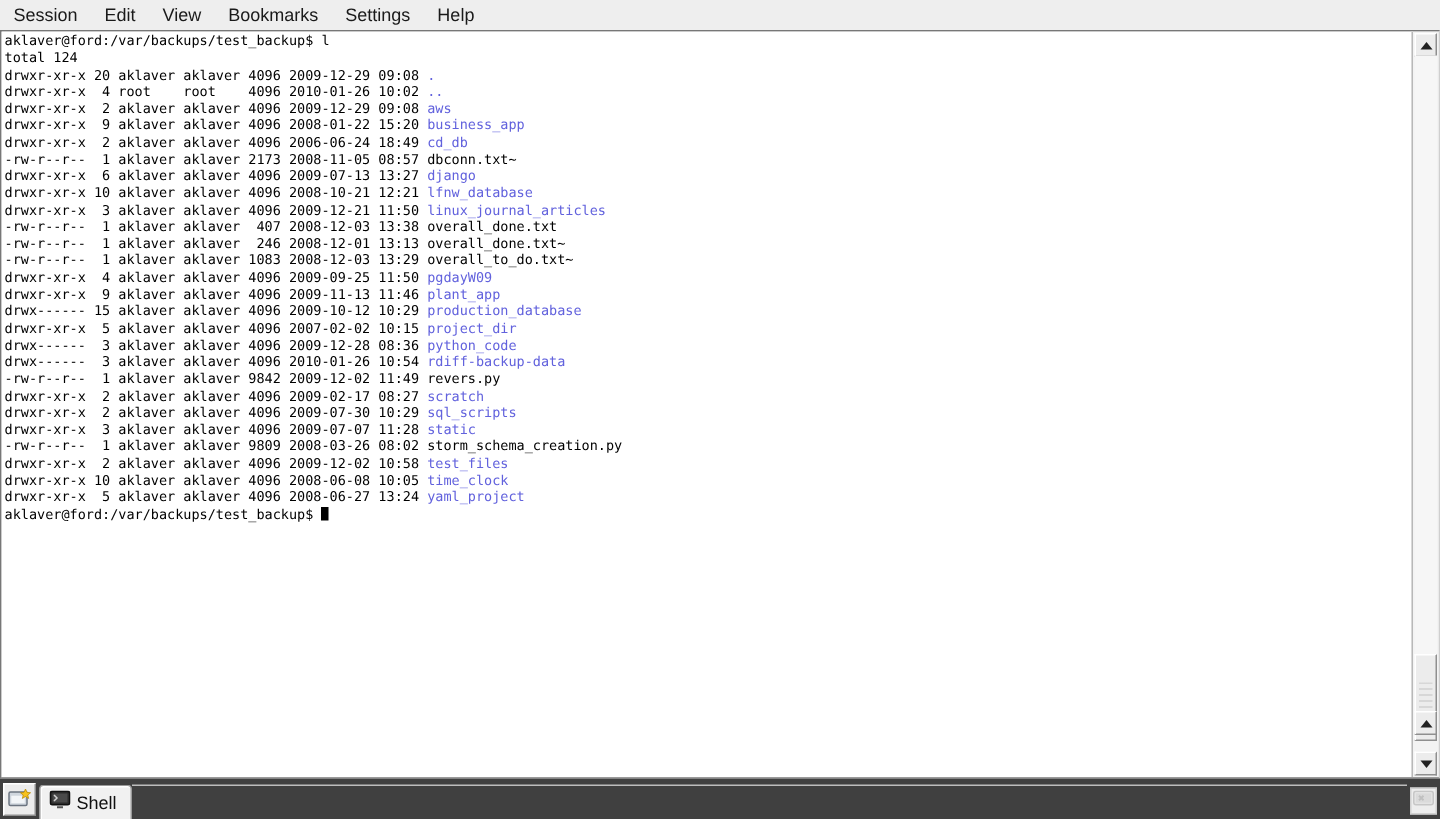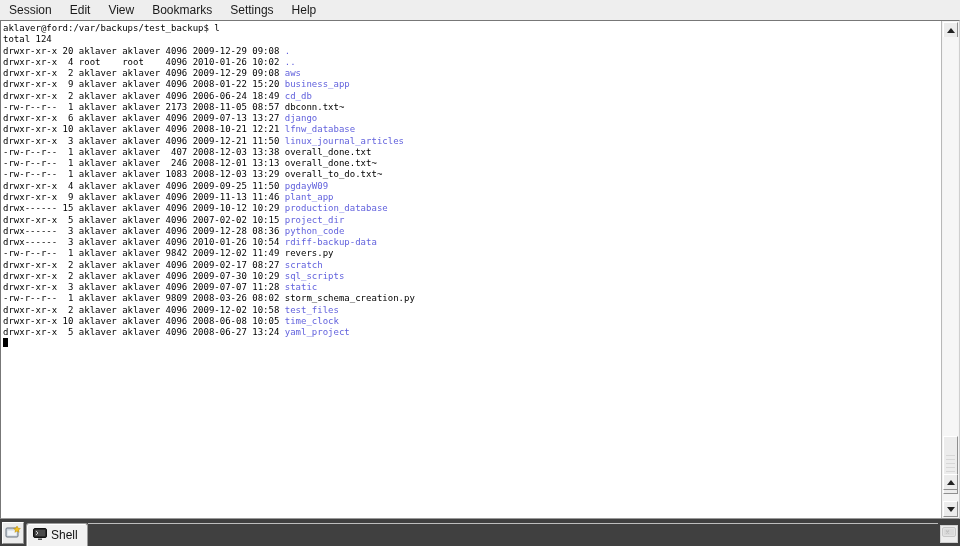--- a/index.html
+++ b/index.html
@@ -93,21 +93,21 @@
         <div class="tl"><span>drwx------  3 aklaver aklaver 4096 2009-12-28 08:36 </span><span style="color: rgb(98, 98, 221);">python_code</span></div>
         <div class="tl"><span>drwx------  3 aklaver aklaver 4096 2010-01-26 10:54 </span><span style="color: rgb(98, 98, 221);">rdiff-backup-data</span></div>
         <div class="tl"><span>-rw-r--r--  1 aklaver aklaver 9842 2009-12-02 11:49 </span><span>revers.py</span></div>
         <div class="tl"><span>drwxr-xr-x  2 aklaver aklaver 4096 2009-02-17 08:27 </span><span style="color: rgb(98, 98, 221);">scratch</span></div>
         <div class="tl"><span>drwxr-xr-x  2 aklaver aklaver 4096 2009-07-30 10:29 </span><span style="color: rgb(98, 98, 221);">sql_scripts</span></div>
         <div class="tl"><span>drwxr-xr-x  3 aklaver aklaver 4096 2009-07-07 11:28 </span><span style="color: rgb(98, 98, 221);">static</span></div>
         <div class="tl"><span>-rw-r--r--  1 aklaver aklaver 9809 2008-03-26 08:02 </span><span>storm_schema_creation.py</span></div>
         <div class="tl"><span>drwxr-xr-x  2 aklaver aklaver 4096 2009-12-02 10:58 </span><span style="color: rgb(98, 98, 221);">test_files</span></div>
         <div class="tl"><span>drwxr-xr-x 10 aklaver aklaver 4096 2008-06-08 10:05 </span><span style="color: rgb(98, 98, 221);">time_clock</span></div>
         <div class="tl"><span>drwxr-xr-x  5 aklaver aklaver 4096 2008-06-27 13:24 </span><span style="color: rgb(98, 98, 221);">yaml_project</span></div>
-        <div class="tl"><span class="cursor"></span></div>
+        <div class="tl"><span>aklaver@ford:/var/backups/test_backup$ </span><span class="cursor"></span></div>
       </div>
 
     <div class="scrollbar">
       <div class="sb-btn sb-btn-top">
         <span class="arrow-up"></span>
       </div>
       <div class="sb-track">
         <div class="sb-thumb">
           <span class="grip"></span>
         </div>

